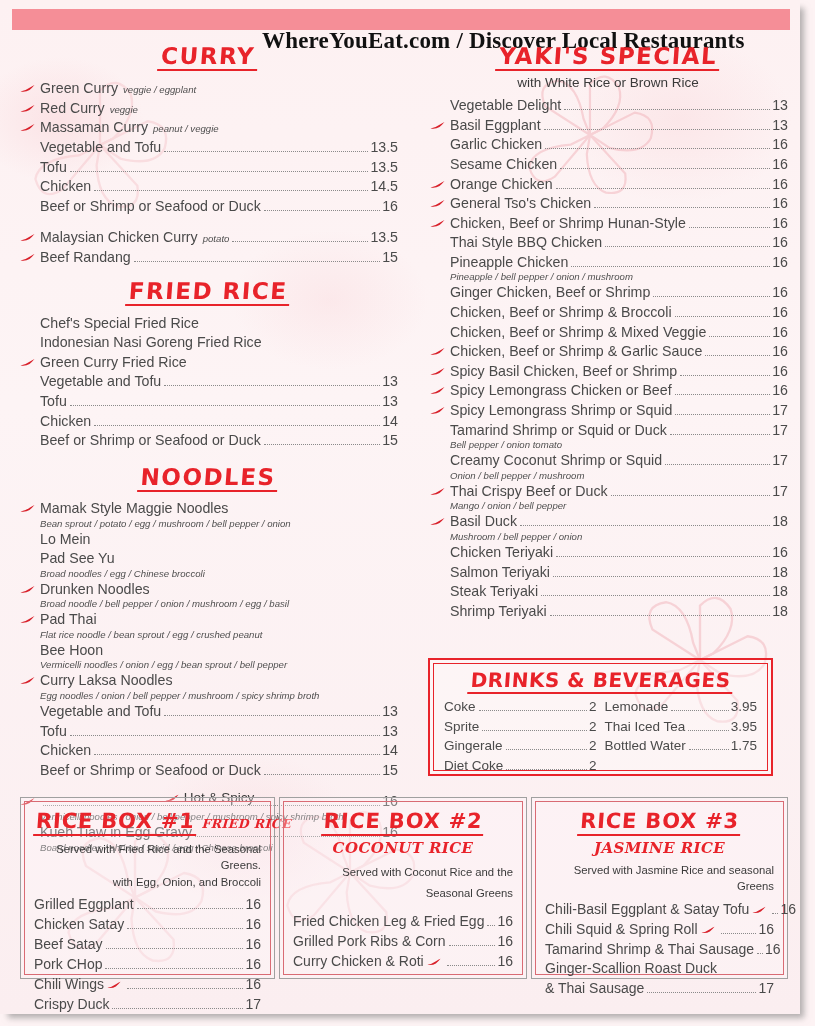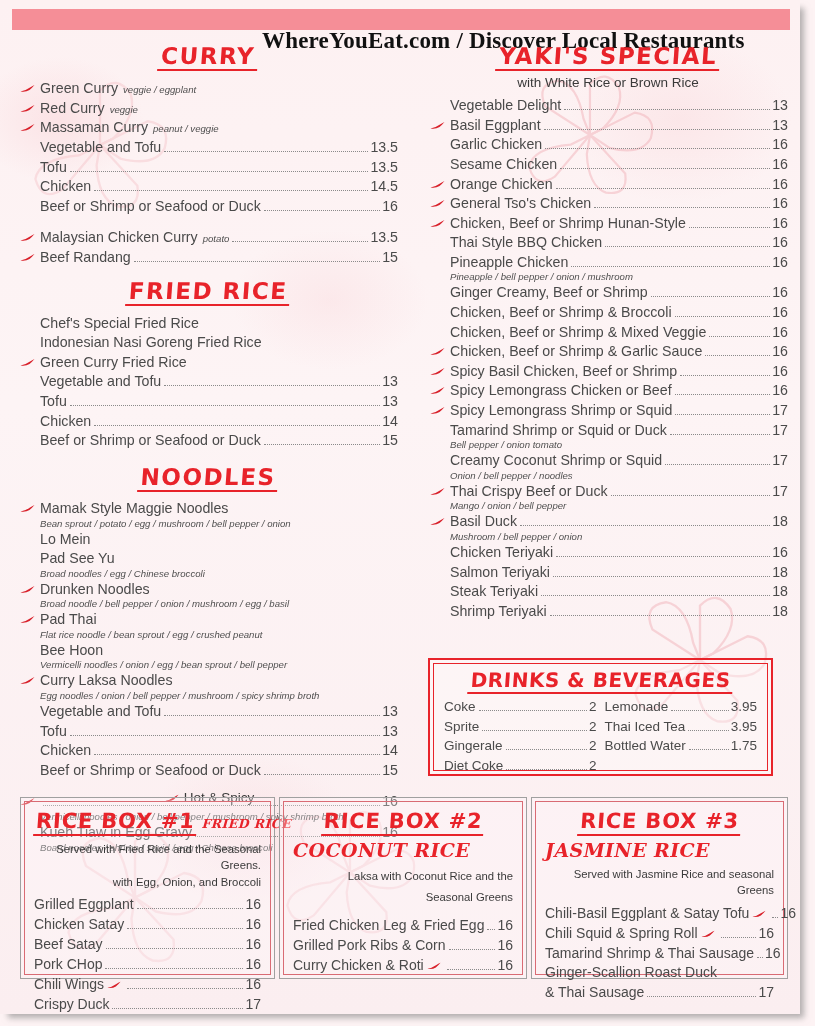--- a/index.html
+++ b/index.html
@@ -140,21 +140,21 @@
     white-space: nowrap;
   }
   .rb-title .u { display:inline-block; border-bottom: 2.5px solid #e8232a; padding: 0 2px 1px 2px; }
   .rb-kind {
     color: #e8232a; font-family: "DejaVu Serif", serif;
     font-weight: bold; font-style: italic;
     font-size: 13.5px; letter-spacing: .4px;
     white-space: nowrap;
   }
   .rb-kind.inline { margin-left: 6px; font-size: 12.5px; }
-  .rb-kind.block { display:block; margin-top: 3px; font-size: 19px; }
+  .rb-kind.block { display:block; text-align:center; margin-top: 3px; font-size: 15px; }
   .rb-serve {
     text-align: right; color: #3a3a3a;
     font-size: 11.3px; line-height: 1.45; margin-top: 5px;
   }
   .ricebox .row { padding-left: 0; font-size: 14px; line-height: 1.42; }
   .rb-items { margin-top: 5px; }
   .inline-chili { display:inline-block; width:14px; height:8px; vertical-align: middle; margin: 0 3px; }
   .inline-chili svg { display:block; width:14px; height:8px; }
 
   .legend {
@@ -545,21 +545,21 @@
           <span class="dots"></span>
           <span class="pr">16</span>
         </div>
         <div class="row">
           <span class="nm">Pineapple Chicken</span>
           <span class="dots"></span>
           <span class="pr">16</span>
         </div>
         <div class="desc">Pineapple / bell pepper / onion / mushroom</div>
         <div class="row">
-          <span class="nm">Ginger Creamy, Beef or Shrimp</span>
+          <span class="nm">Ginger Chicken, Beef or Shrimp</span>
           <span class="dots"></span>
           <span class="pr">16</span>
         </div>
         <div class="row">
           <span class="nm">Chicken, Beef or Shrimp &amp; Broccoli</span>
           <span class="dots"></span>
           <span class="pr">16</span>
         </div>
         <div class="row">
           <span class="nm">Chicken, Beef or Shrimp &amp; Mixed Veggie</span>
@@ -610,21 +610,21 @@
           <span class="nm">Tamarind Shrimp or Squid or Duck</span>
           <span class="dots"></span>
           <span class="pr">17</span>
         </div>
         <div class="desc">Bell pepper / onion tomato</div>
         <div class="row">
           <span class="nm">Creamy Coconut Shrimp or Squid</span>
           <span class="dots"></span>
           <span class="pr">17</span>
         </div>
-        <div class="desc">Onion / bell pepper / noodles</div>
+        <div class="desc">Onion / bell pepper / mushroom</div>
         <div class="row">
           <span class="chili">
             <svg viewBox="0 0 30 16">
               <path d="M1 14 Q10 13 20 6 Q26 2 29 1 Q24 7 19 11 Q11 16 1 14 Z" fill="#d8202a"></path>
             </svg>
           </span>
           <span class="nm">Thai Crispy Beef or Duck</span>
           <span class="dots"></span>
           <span class="pr">17</span>
         </div>
@@ -761,21 +761,21 @@
     </div>
   </div>
 
   <div class="ricebox" id="rb2">
     <div class="rb-inner">
       <div class="rb-title">
         <span class="u">RICE BOX #2</span>
       </div>
       <span class="rb-kind block">COCONUT RICE</span>
       <div class="rb-serve" style="line-height:1.9">
-        <span>Laksa with Coconut Rice and the</span><br>
+        <span>Served with Coconut Rice and the</span><br>
         <span>Seasonal Greens</span>
       </div>
       <div class="rb-items" style="margin-top:7px">
           <div class="row">
             <span class="nm">Fried Chicken Leg &amp; Fried Egg</span>
             <span class="dots"></span>
             <span class="pr">16</span>
           </div>
           <div class="row">
             <span class="nm">Grilled Pork Ribs &amp; Corn</span>

